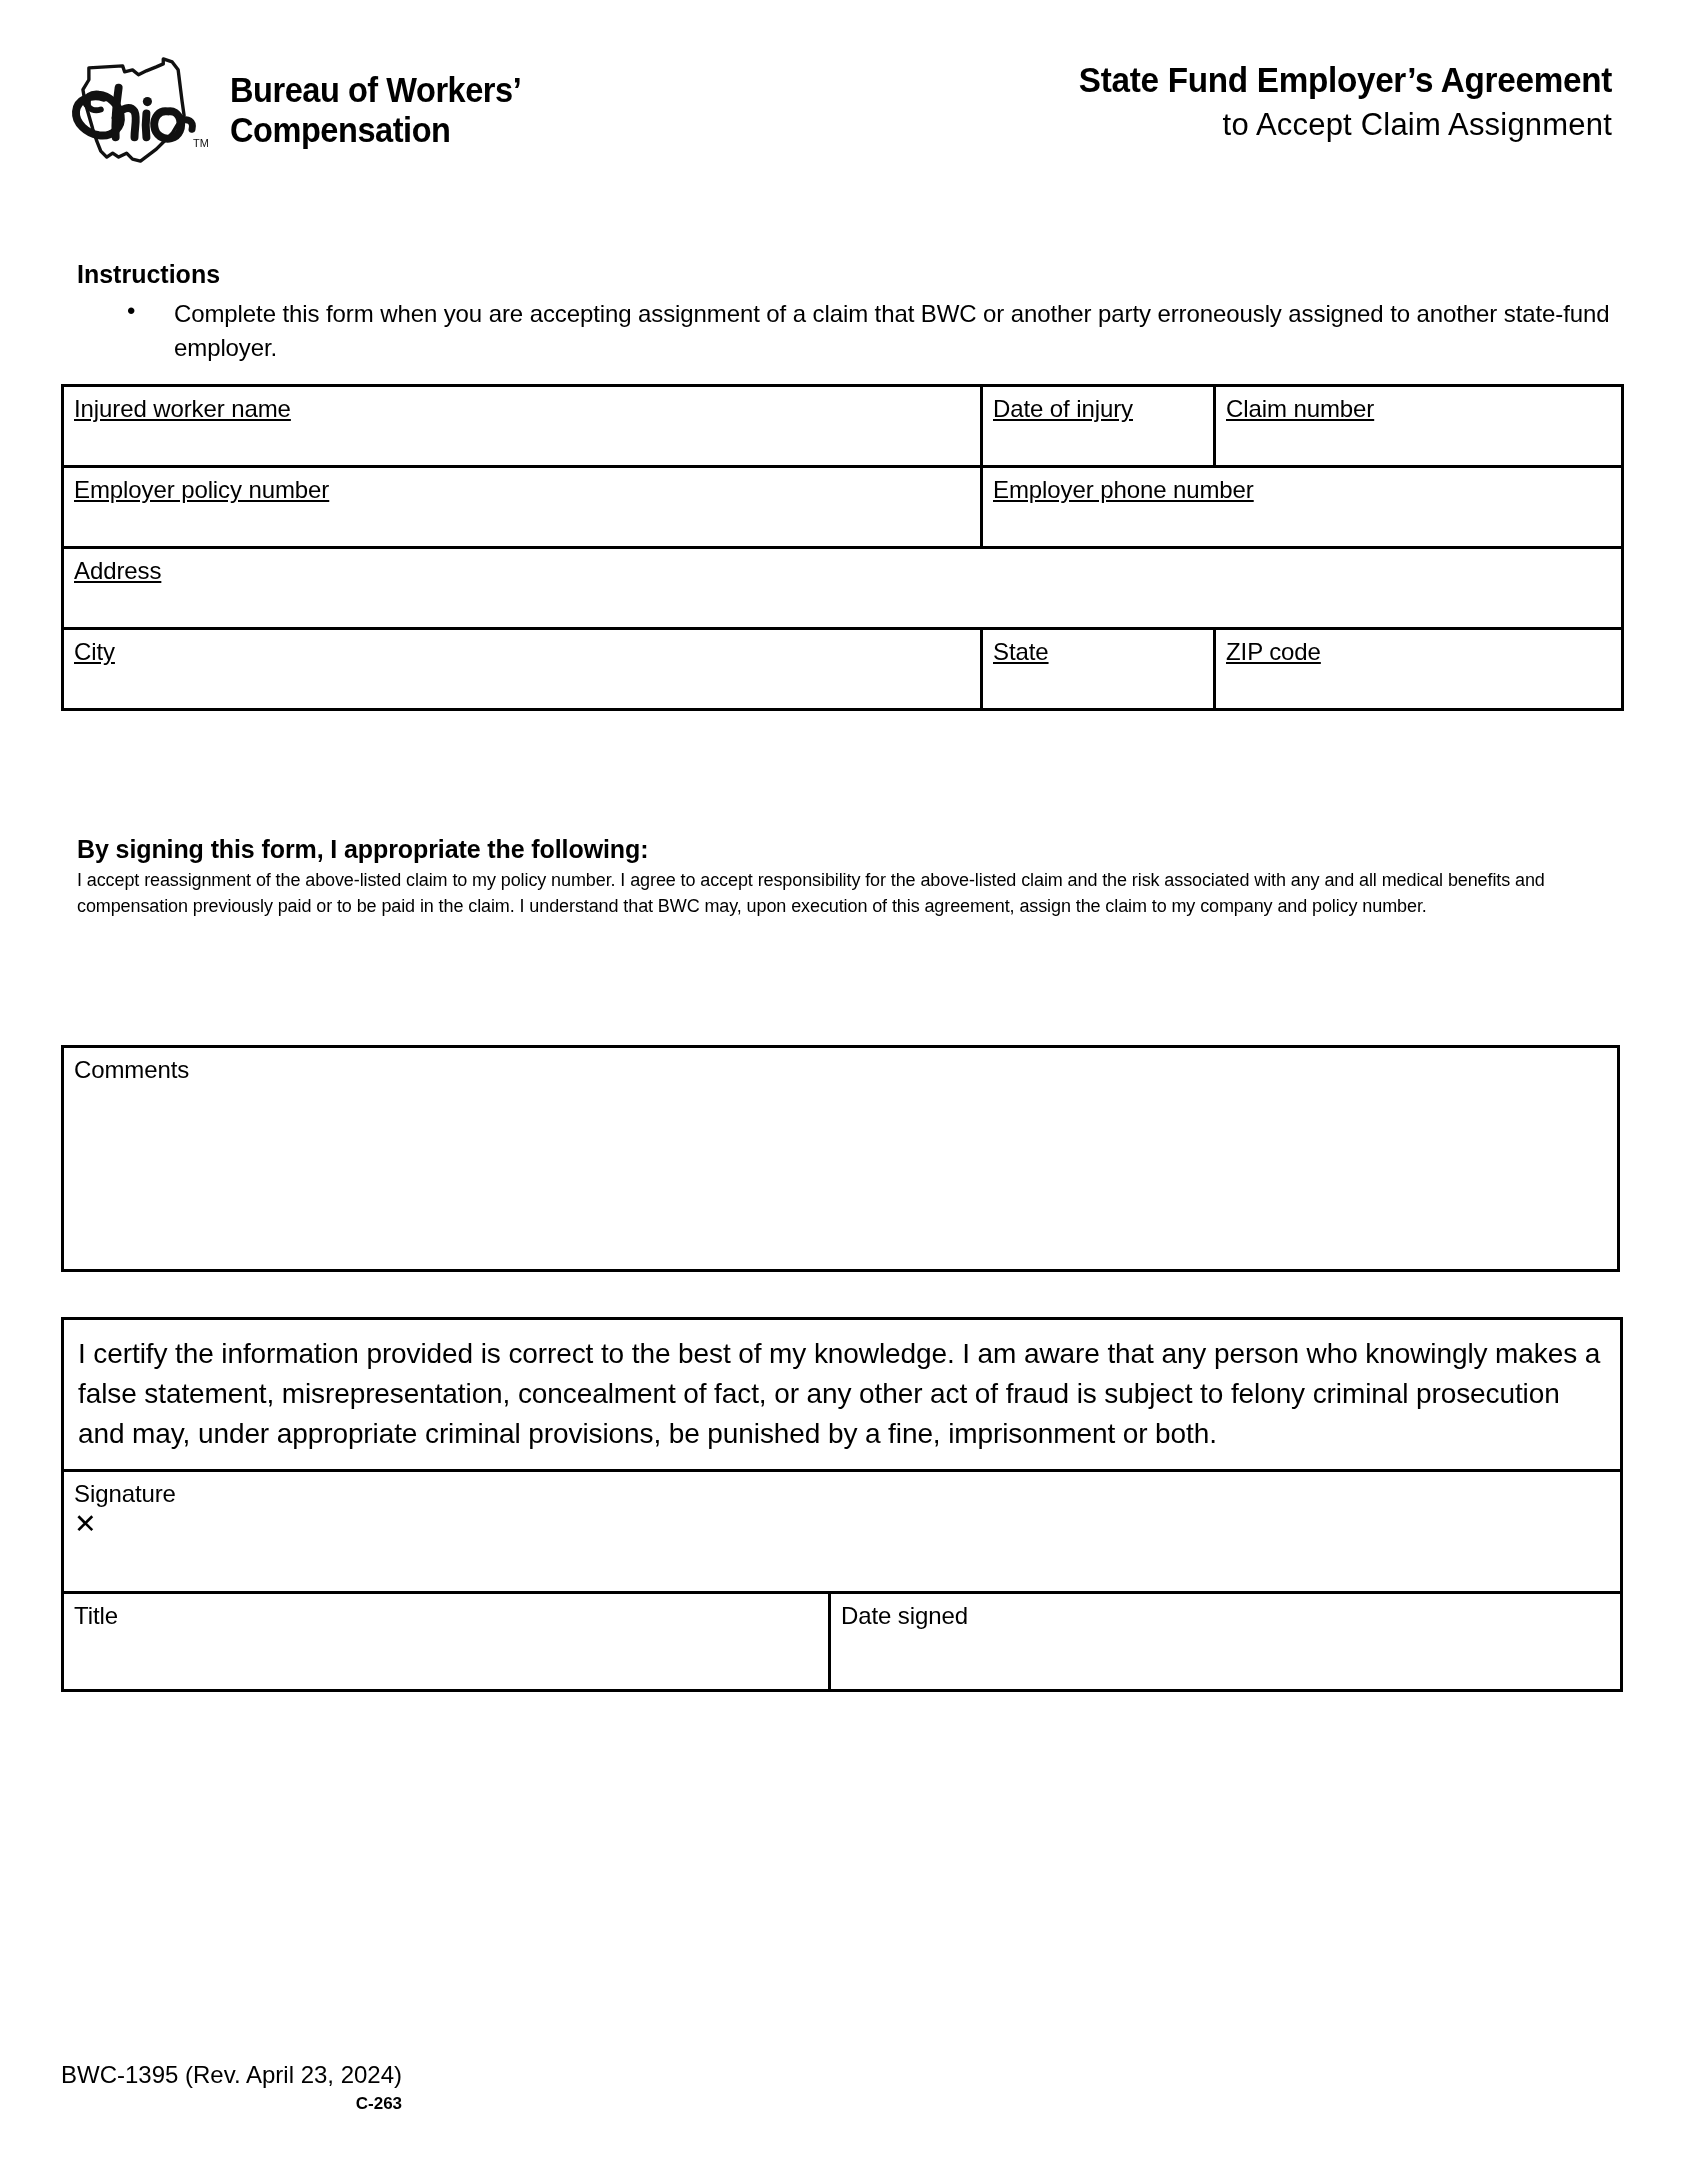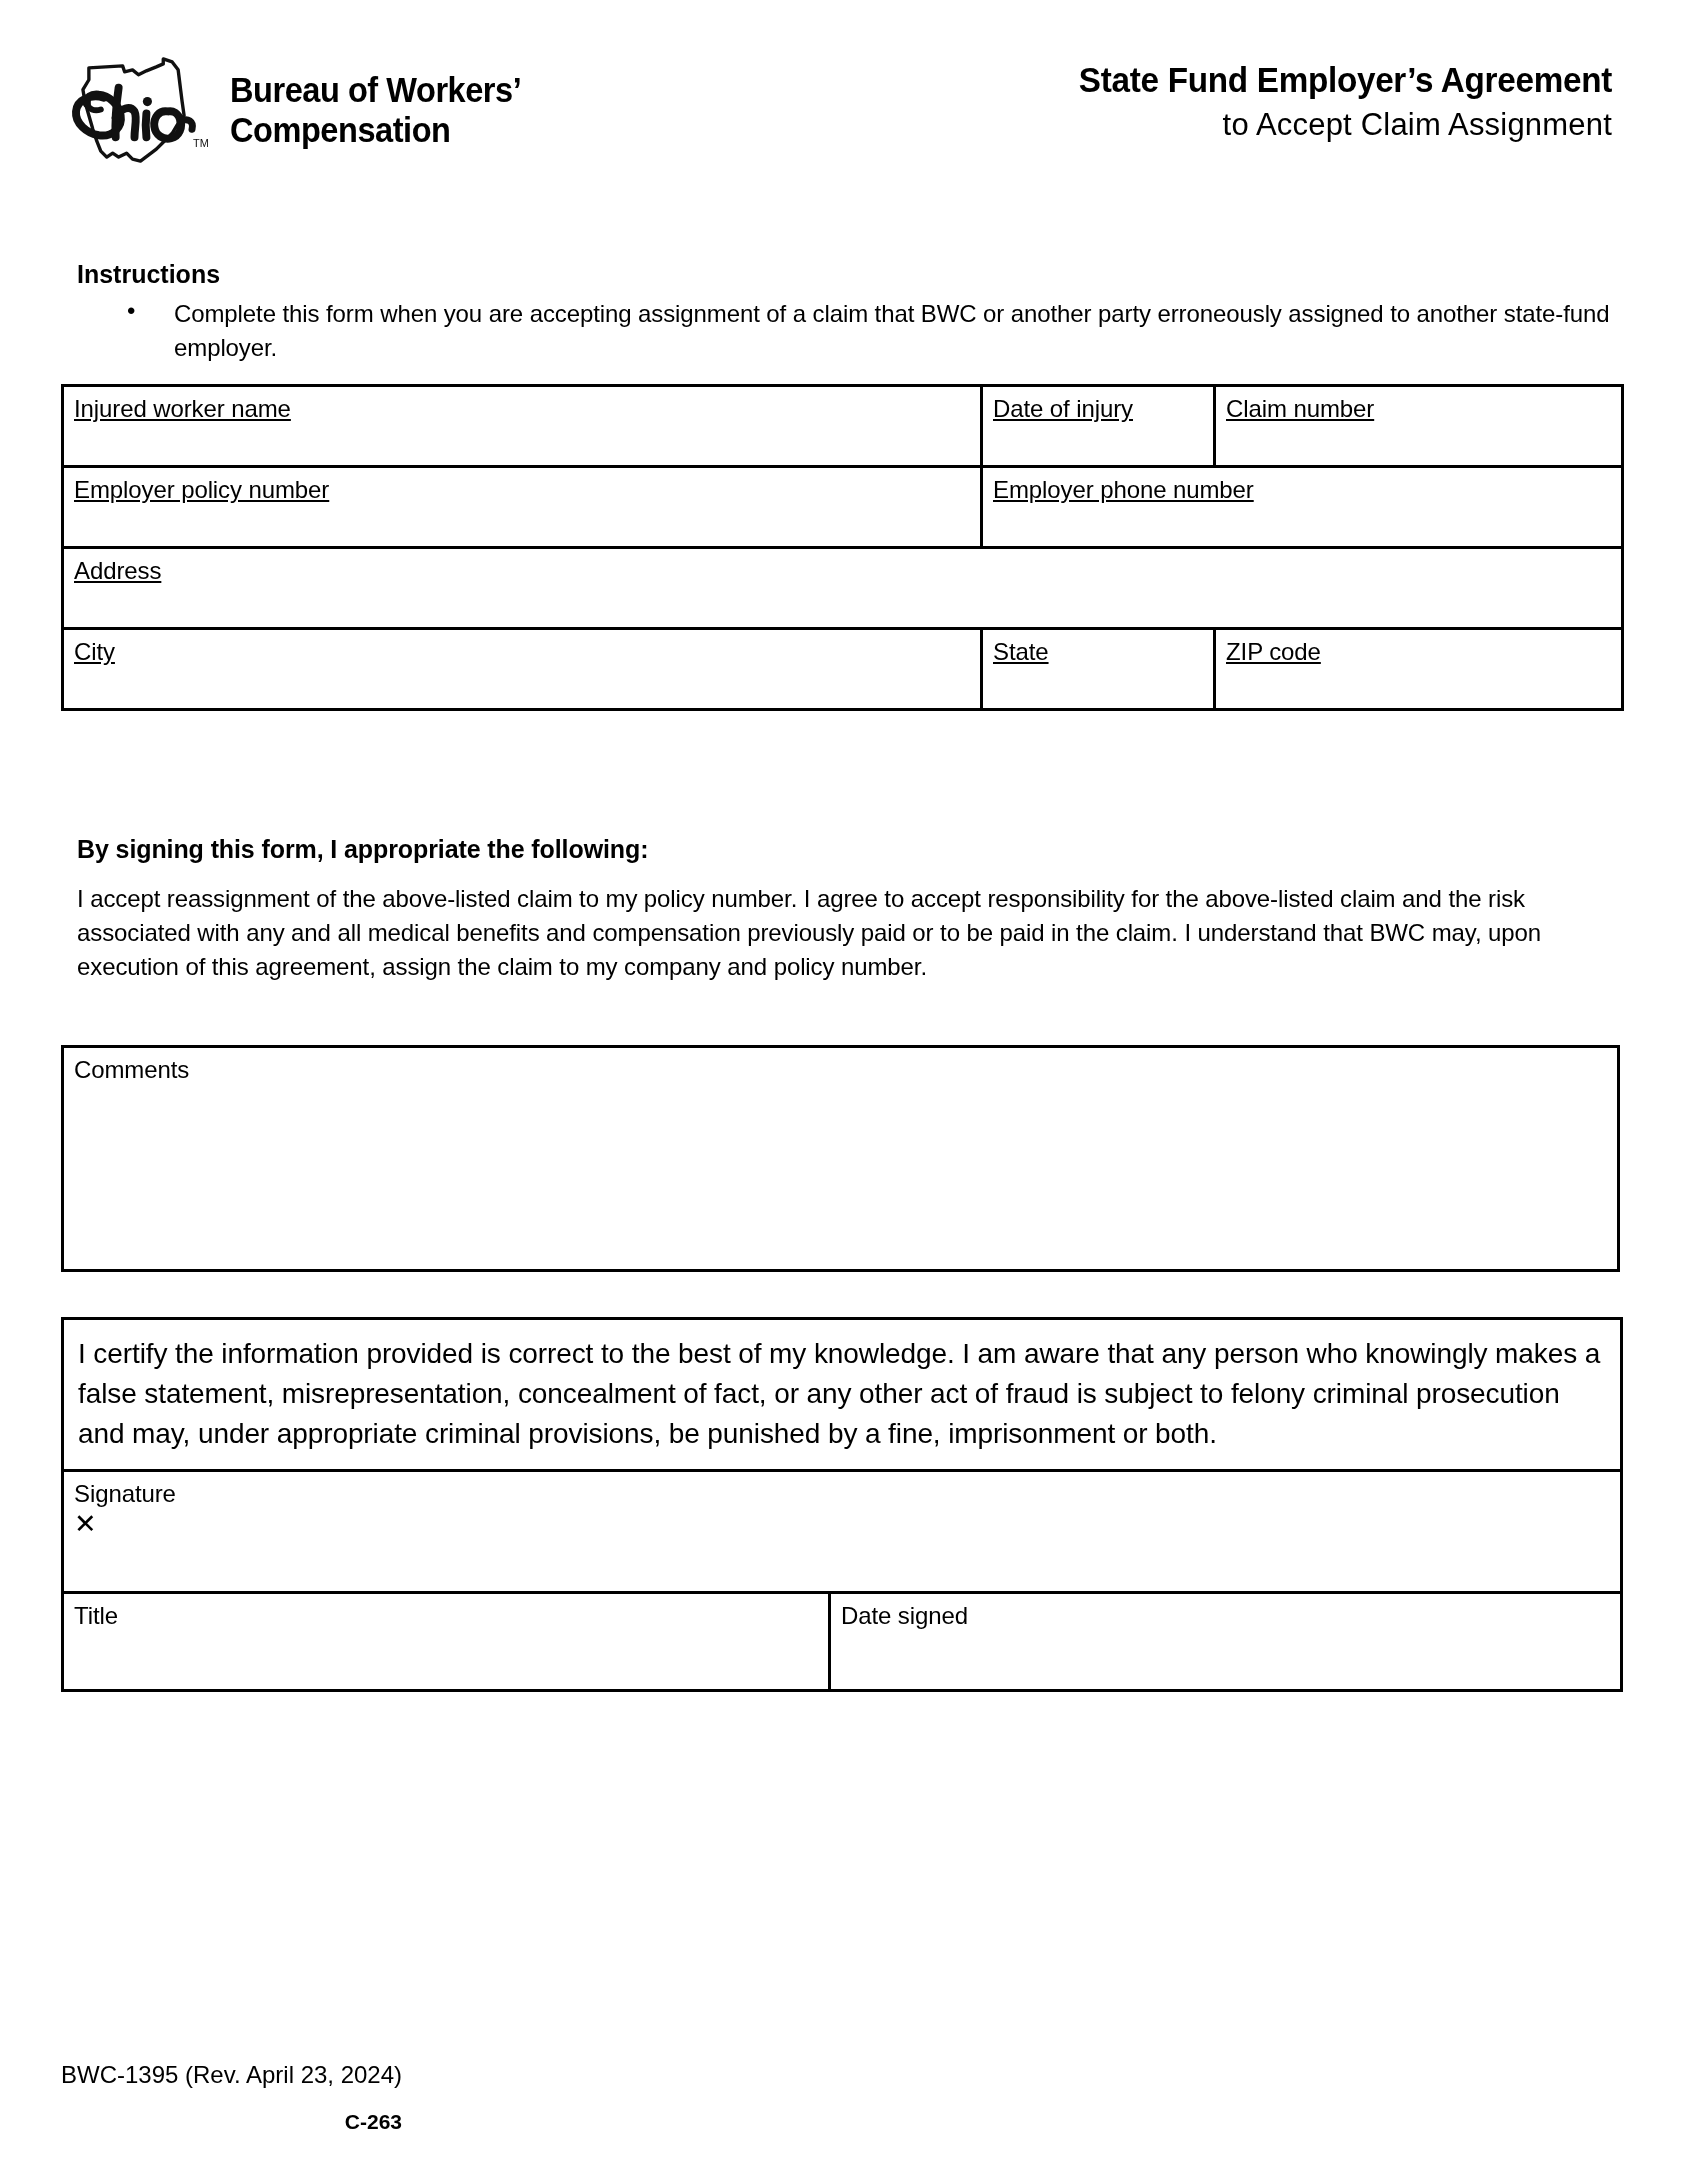--- a/index.html
+++ b/index.html
@@ -148,24 +148,24 @@
     top: 834px;
     width: 1544px;
   }
   .ack-heading {
     font-size: 25px;
     font-weight: bold;
     line-height: 1.25;
     letter-spacing: -0.1px;
   }
   .ack-body {
-    font-size: 24px;
+    font-size: 18px;
     line-height: 1.42;
     letter-spacing: -0.1px;
-    margin-top: 17px;
+    margin-top: 3px;
   }
 
   .comments-heading {
     position: absolute;
     left: 77px;
     top: 1014px;
     font-size: 25px;
     font-weight: bold;
     letter-spacing: -0.1px;
   }
@@ -204,22 +204,22 @@
   .footer {
     position: absolute;
     left: 61px;
     top: 2059px;
     font-size: 24px;
     line-height: 1.3;
     text-align: right;
   }
   .footer-code {
     font-weight: bold;
-    font-size: 21px;
-    margin-top: 18px;
+    font-size: 17px;
+    margin-top: 3px;
   }
 </style>
 </head>
 <body>
 
 <div class="page">
 
   <div class="header">
 
     <div class="brand">

